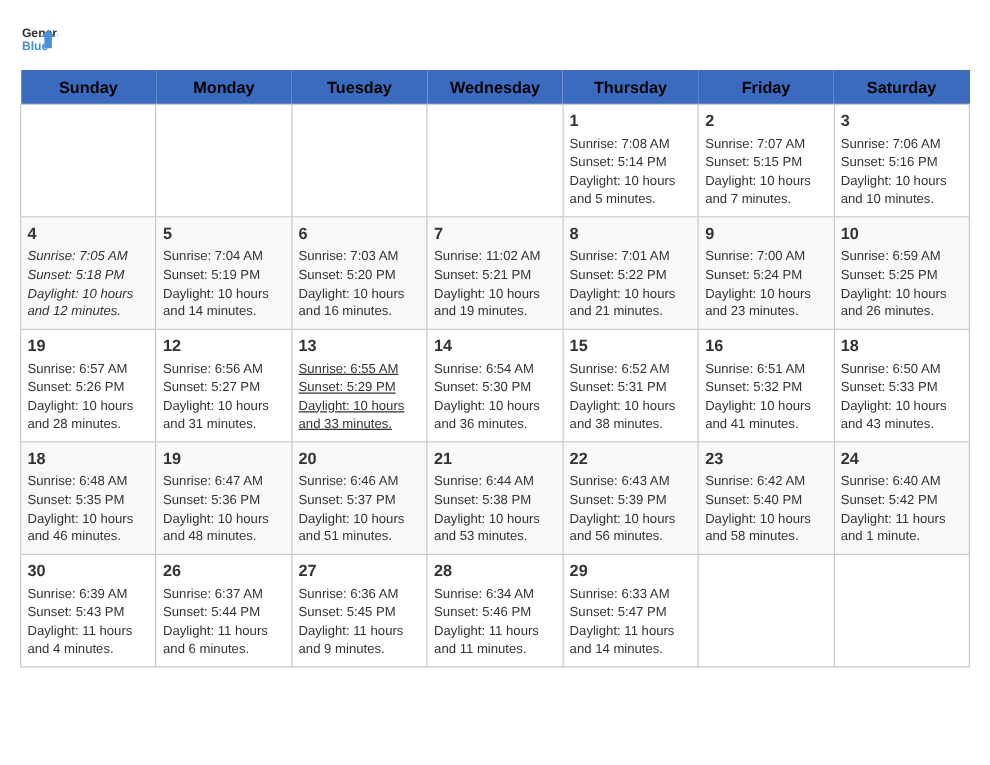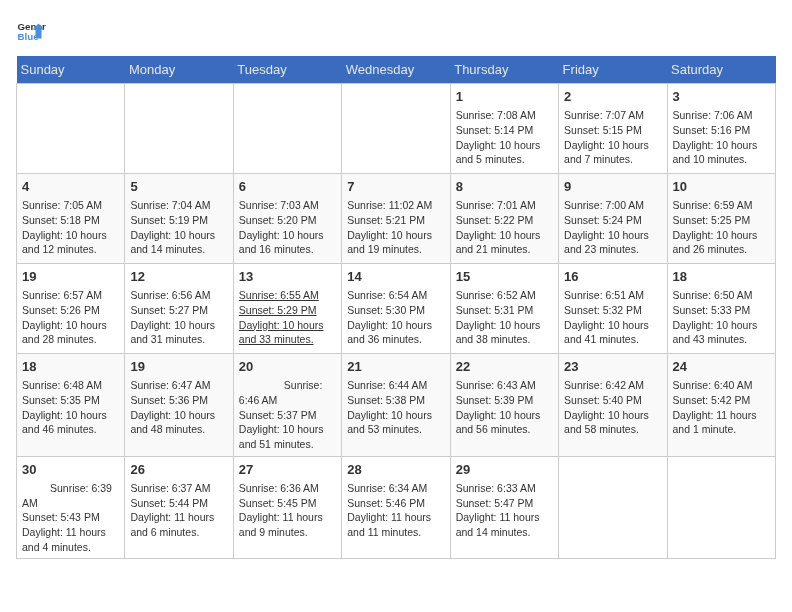--- a/index.html
+++ b/index.html
@@ -43,25 +43,25 @@
       font-weight: normal;
       color: #555;
     }
     table {
       width: 100%;
       border-collapse: collapse;
       font-size: 11px;
     }
     thead tr th {
       background: #3a6bbf;
-      color: #e5e5e5;
+      color: #000000;
       padding: 6px 4px;
-      text-align: left;
+      text-align: center;
       font-size: 13px;
-      font-weight: normal;
+      font-weight: bold;
     }
     tbody tr td {
       border: 1px solid #ccc;
       vertical-align: top;
       padding: 4px 5px;
       width: calc(100% / 7);
       height: 90px;
       color: #333;
       font-size: 10.5px;
       line-height: 1.4;
@@ -119,21 +119,21 @@
 Sunset: 5:14 PM
 Daylight: 10 hours and 5 minutes.</span></td>
         <td><span class="day-num">2</span><span style="white-space: pre-line;">Sunrise: 7:07 AM
 Sunset: 5:15 PM
 Daylight: 10 hours and 7 minutes.</span></td>
         <td><span class="day-num">3</span><span style="white-space: pre-line;">Sunrise: 7:06 AM
 Sunset: 5:16 PM
 Daylight: 10 hours and 10 minutes.</span></td>
       </tr>
       <tr>
-        <td><span class="day-num">4</span><span style="white-space: pre-line;">Sunrise: 7:05 AM
+        <td><span class="day-num">4</span><span style="white-space: pre-line; font-style: italic;">Sunrise: 7:05 AM
 Sunset: 5:18 PM
 Daylight: 10 hours and 12 minutes.</span></td>
         <td><span class="day-num">5</span><span style="white-space: pre-line;">Sunrise: 7:04 AM
 Sunset: 5:19 PM
 Daylight: 10 hours and 14 minutes.</span></td>
         <td><span class="day-num">6</span><span style="white-space: pre-line;">Sunrise: 7:03 AM
 Sunset: 5:20 PM
 Daylight: 10 hours and 16 minutes.</span></td>
         <td><span class="day-num">7</span><span style="white-space: pre-line;">Sunrise: 11:02 AM
 Sunset: 5:21 PM
@@ -171,38 +171,38 @@
 Sunset: 5:33 PM
 Daylight: 10 hours and 43 minutes.</span></td>
       </tr>
       <tr>
         <td><span class="day-num">18</span><span style="white-space: pre-line;">Sunrise: 6:48 AM
 Sunset: 5:35 PM
 Daylight: 10 hours and 46 minutes.</span></td>
         <td><span class="day-num">19</span><span style="white-space: pre-line;">Sunrise: 6:47 AM
 Sunset: 5:36 PM
 Daylight: 10 hours and 48 minutes.</span></td>
-        <td><span class="day-num">20</span><span style="white-space: pre-line; margin-left: 45px;">Sunrise: 6:46 AM
+        <td><span class="day-num">20</span><span style="white-space: pre-line;">Sunrise: 6:46 AM
 Sunset: 5:37 PM
 Daylight: 10 hours and 51 minutes.</span></td>
         <td><span class="day-num">21</span><span style="white-space: pre-line;">Sunrise: 6:44 AM
 Sunset: 5:38 PM
 Daylight: 10 hours and 53 minutes.</span></td>
         <td><span class="day-num">22</span><span style="white-space: pre-line;">Sunrise: 6:43 AM
 Sunset: 5:39 PM
 Daylight: 10 hours and 56 minutes.</span></td>
         <td><span class="day-num">23</span><span style="white-space: pre-line;">Sunrise: 6:42 AM
 Sunset: 5:40 PM
 Daylight: 10 hours and 58 minutes.</span></td>
         <td><span class="day-num">24</span><span style="white-space: pre-line;">Sunrise: 6:40 AM
 Sunset: 5:42 PM
 Daylight: 11 hours and 1 minute.</span></td>
       </tr>
       <tr>
-        <td><span class="day-num">30</span><span style="white-space: pre-line; margin-left: 28px;">Sunrise: 6:39 AM
+        <td><span class="day-num">30</span><span style="white-space: pre-line;">Sunrise: 6:39 AM
 Sunset: 5:43 PM
 Daylight: 11 hours and 4 minutes.</span></td>
         <td><span class="day-num">26</span><span style="white-space: pre-line;">Sunrise: 6:37 AM
 Sunset: 5:44 PM
 Daylight: 11 hours and 6 minutes.</span></td>
         <td><span class="day-num">27</span><span style="white-space: pre-line;">Sunrise: 6:36 AM
 Sunset: 5:45 PM
 Daylight: 11 hours and 9 minutes.</span></td>
         <td><span class="day-num">28</span><span style="white-space: pre-line; text-align: center;">Sunrise: 6:34 AM
 Sunset: 5:46 PM

